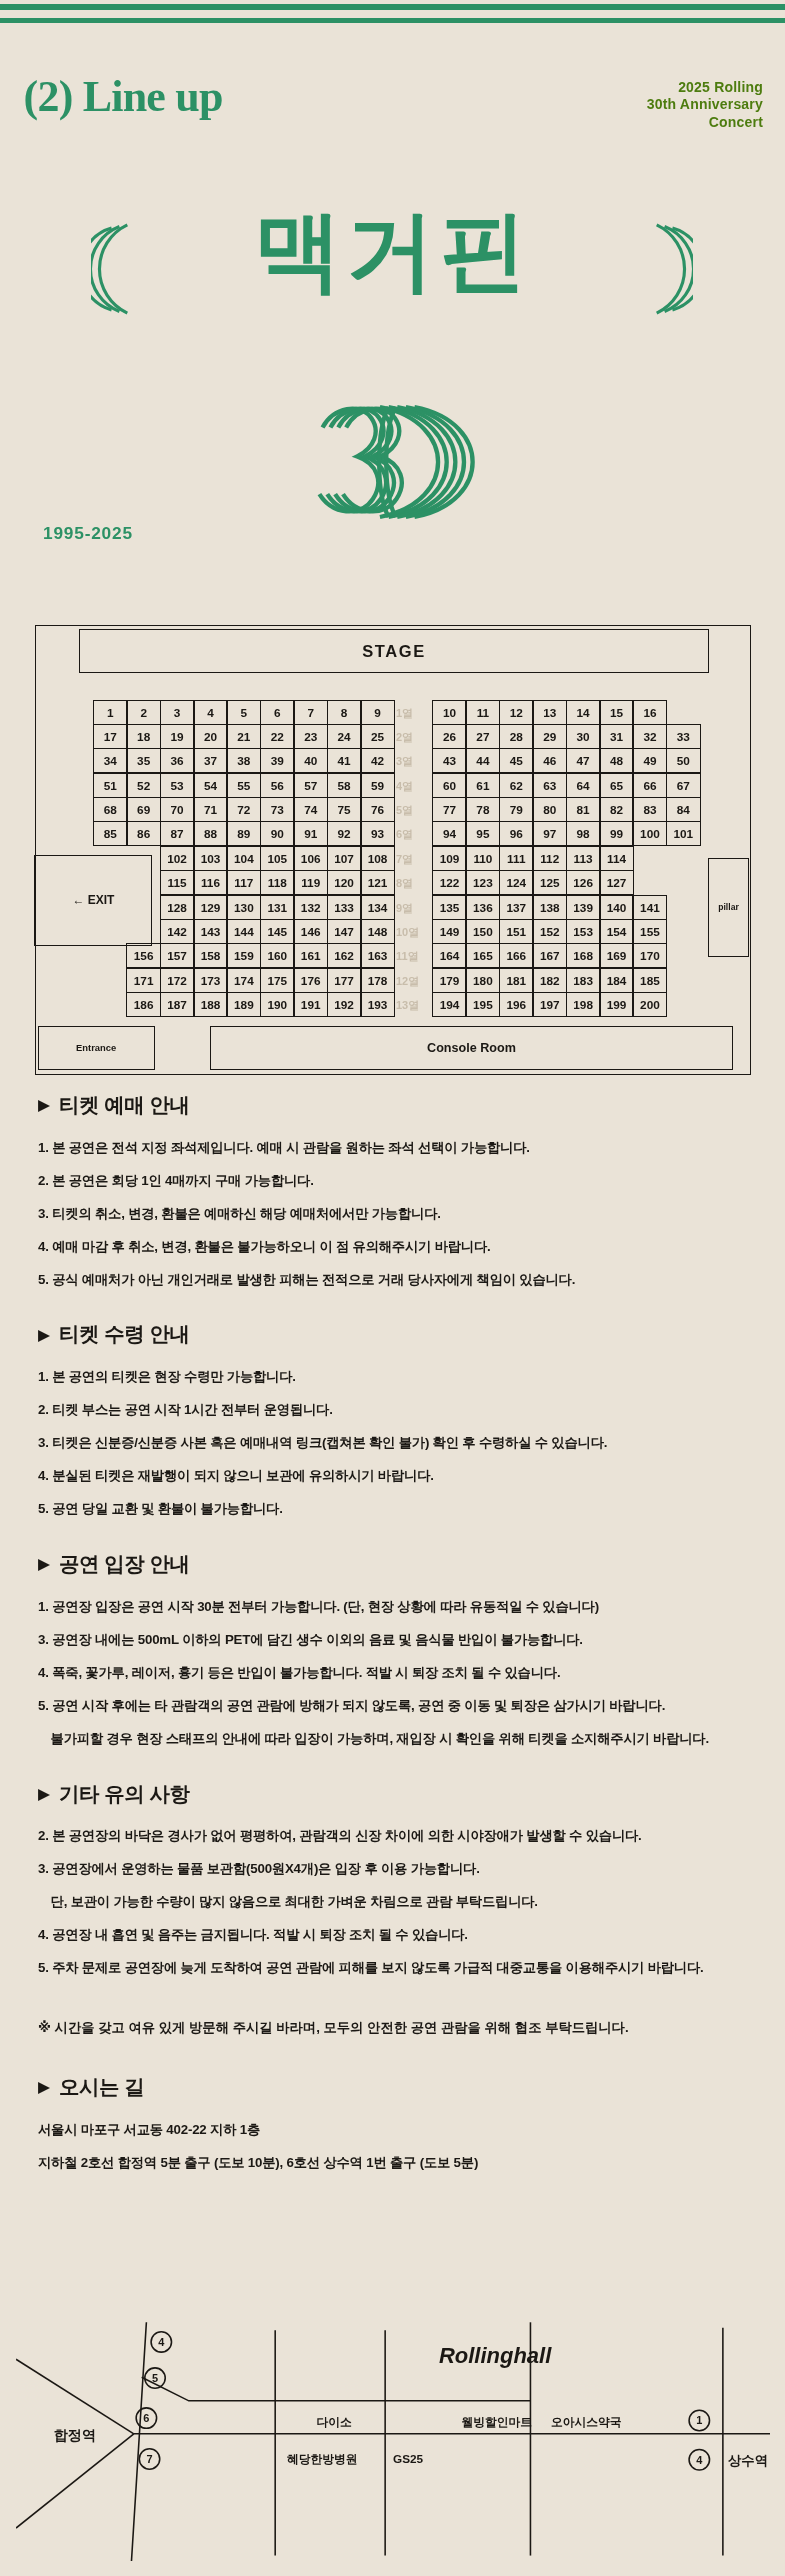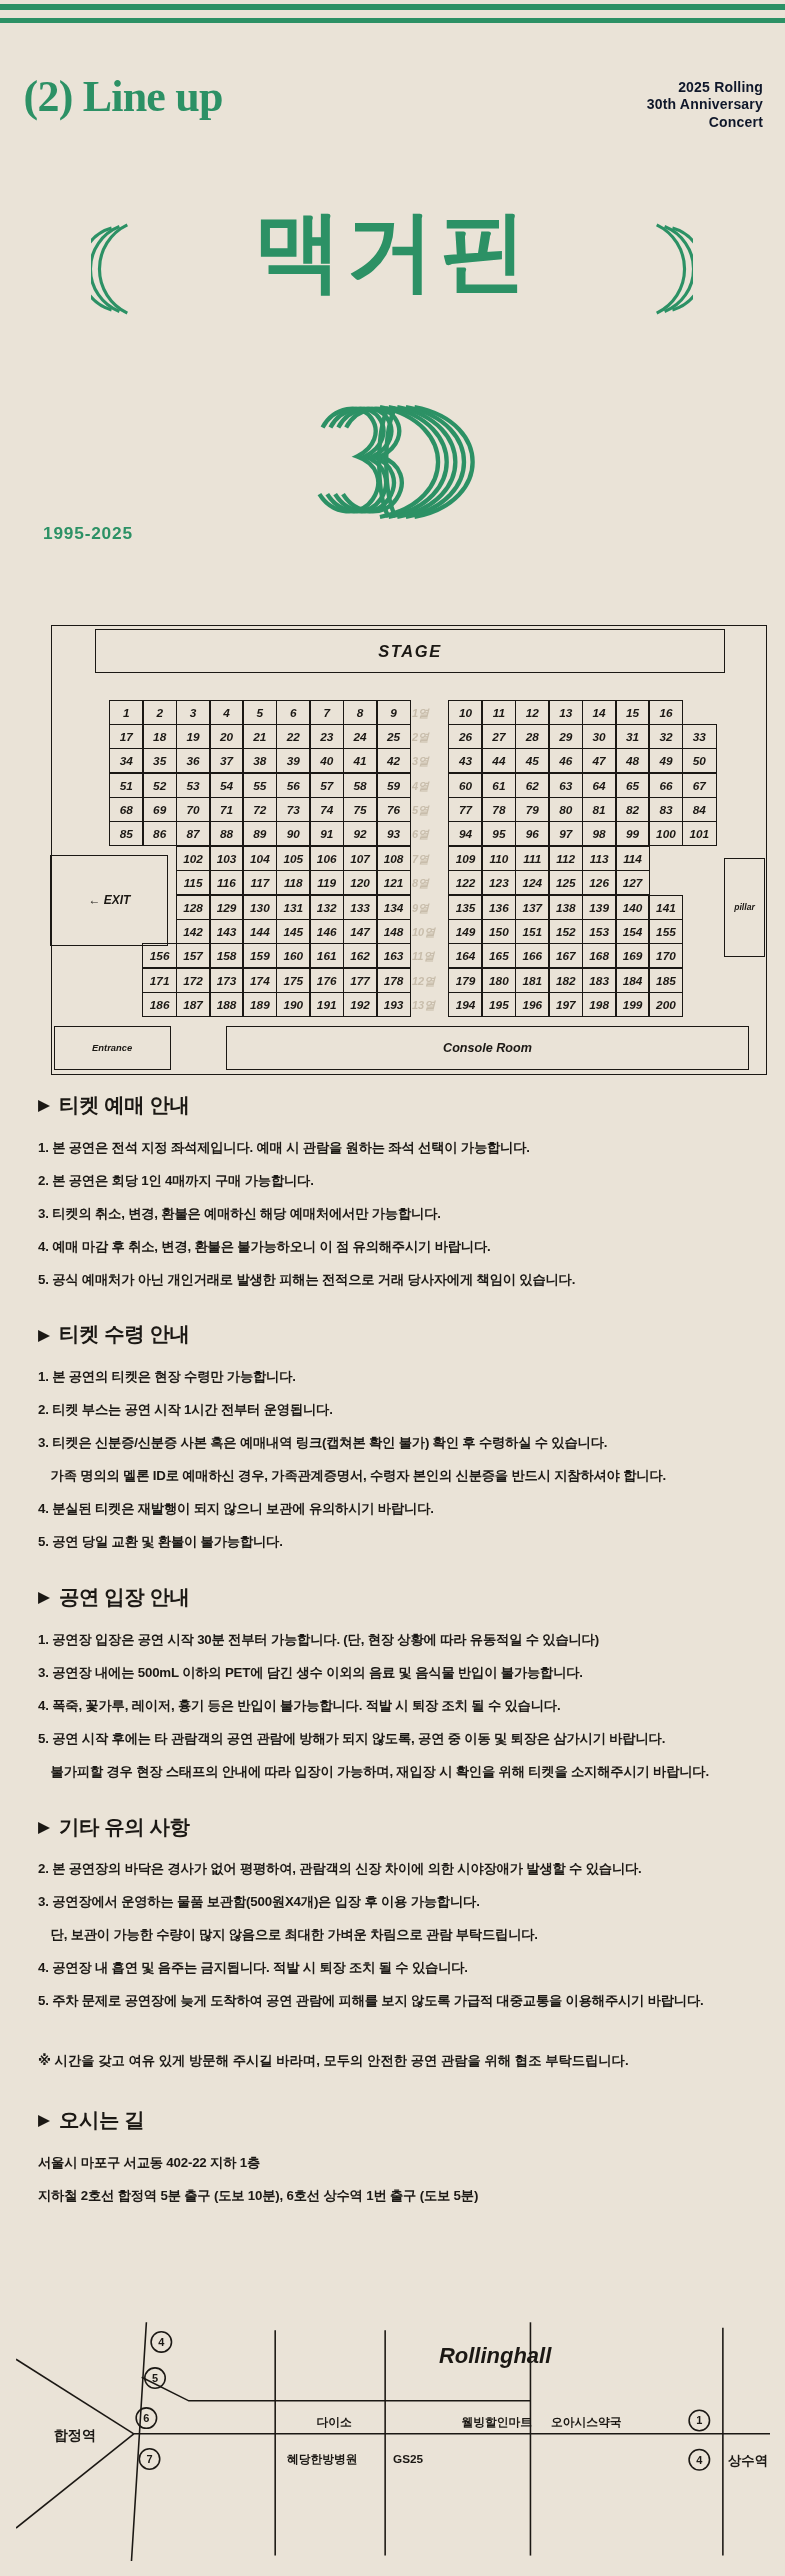--- a/index.html
+++ b/index.html
@@ -3,30 +3,30 @@
 <meta charset="utf-8">
 <style>
   html,body{margin:0;padding:0;}
   body{width:785px;height:2576px;background:#EAE3D7;font-family:"Liberation Sans","DejaVu Sans",sans-serif;color:#1B1814;position:relative;overflow:hidden;}
   
   .bar{position:absolute;left:0;width:785px;background:#2C9165;}
   .bar1{top:3.9px;height:6.3px;}
   .bar2{top:18px;height:4.7px;}
   
   .logo{position:absolute;left:23.6px;top:71px;font-family:"Liberation Serif","DejaVu Serif",serif;font-weight:700;font-size:44px;color:#2C9165;letter-spacing:-0.8px;}
-  .event{position:absolute;right:22px;top:79px;text-align:right;color:#0f172a;font-weight:800;font-size:14px;line-height:17.3px;letter-spacing:0.2px;}
+  .event{position:absolute;right:22px;top:79px;text-align:right;color:#4d7c0f;font-weight:800;font-size:14px;line-height:17.3px;letter-spacing:0.2px;}
   
   .artist{position:absolute;left:0;top:203px;width:785px;text-align:center;font-size:88px;font-weight:700;color:#2C9165;letter-spacing:4.7px;line-height:1.1;}
   .paren{position:absolute;top:221px;}
   .paren.l{left:91px;} .paren.r{left:644px;}
   
   .logo30{position:absolute;left:310px;top:399px;}
   .years{position:absolute;left:0;top:523px;width:785px;color:#2C9165;font-weight:800;font-size:17.3px;letter-spacing:0.8px;padding-left:43px;}
   
-  .smap{position:absolute;left:51px;top:625px;width:714px;height:448px;border:1.6px solid #1B1814;font-style:italic;}
+  .smap{position:absolute;left:35px;top:625px;width:714px;height:448px;border:1.6px solid #1B1814;}
   .stage{position:absolute;left:43px;top:3.1px;width:628px;height:42px;border:1.6px solid #1B1814;text-align:center;line-height:42px;font-weight:800;font-size:16.5px;letter-spacing:1.6px;}
   .seat-row{position:absolute;left:0;width:100%;height:26px;}
   .lblock{position:absolute;right:355px;display:flex;}
   .rblock{position:absolute;left:396px;display:flex;}
   .seat{width:33px;height:23px;border:1.6px solid #1B1814;margin-left:-1.6px;display:flex;align-items:center;justify-content:center;font-weight:700;font-size:11.8px;}
   .seat:first-child{margin-left:0;}
   .rowlabel{position:absolute;left:360px;width:35px;text-align:left;line-height:26px;font-size:11px;font-weight:700;color:#C8BDAB;}
   .boxlbl{position:absolute;border:1.6px solid #1B1814;text-align:center;font-weight:700;}
   .exitbox{left:-1.6px;top:229px;width:116px;height:89px;line-height:89px;font-size:12px;}
   .pillarbox{left:672px;top:232px;width:39px;height:97px;line-height:97px;font-size:8.6px;font-weight:600;}
@@ -406,21 +406,20 @@
         <div class="item">5. 공식 예매처가 아닌 개인거래로 발생한 피해는 전적으로 거래 당사자에게 책임이 있습니다.</div>
       </div>
       <div class="sec">
         <div class="sec-head">
           <span class="marker">▶</span>
           <span>티켓 수령 안내</span>
         </div>
         <div class="item">1. 본 공연의 티켓은 현장 수령만 가능합니다.</div>
         <div class="item">2. 티켓 부스는 공연 시작 1시간 전부터 운영됩니다.</div>
         <div class="item">3. 티켓은 신분증/신분증 사본 혹은 예매내역 링크(캡쳐본 확인 불가) 확인 후 수령하실 수 있습니다.</div>
-        <div class="item indent">가족 명의의 멜론 ID로 예매하신 경우, 가족관계증명서, 수령자 본인의 신분증을 반드시 지참하셔야 합니다.</div>
         <div class="item">4. 분실된 티켓은 재발행이 되지 않으니 보관에 유의하시기 바랍니다.</div>
         <div class="item">5. 공연 당일 교환 및 환불이 불가능합니다.</div>
       </div>
       <div class="sec">
         <div class="sec-head">
           <span class="marker">▶</span>
           <span>공연 입장 안내</span>
         </div>
         <div class="item">1. 공연장 입장은 공연 시작 30분 전부터 가능합니다. (단, 현장 상황에 따라 유동적일 수 있습니다)</div>
         <div class="item">3. 공연장 내에는 500mL 이하의 PET에 담긴 생수 이외의 음료 및 음식물 반입이 불가능합니다.</div>

